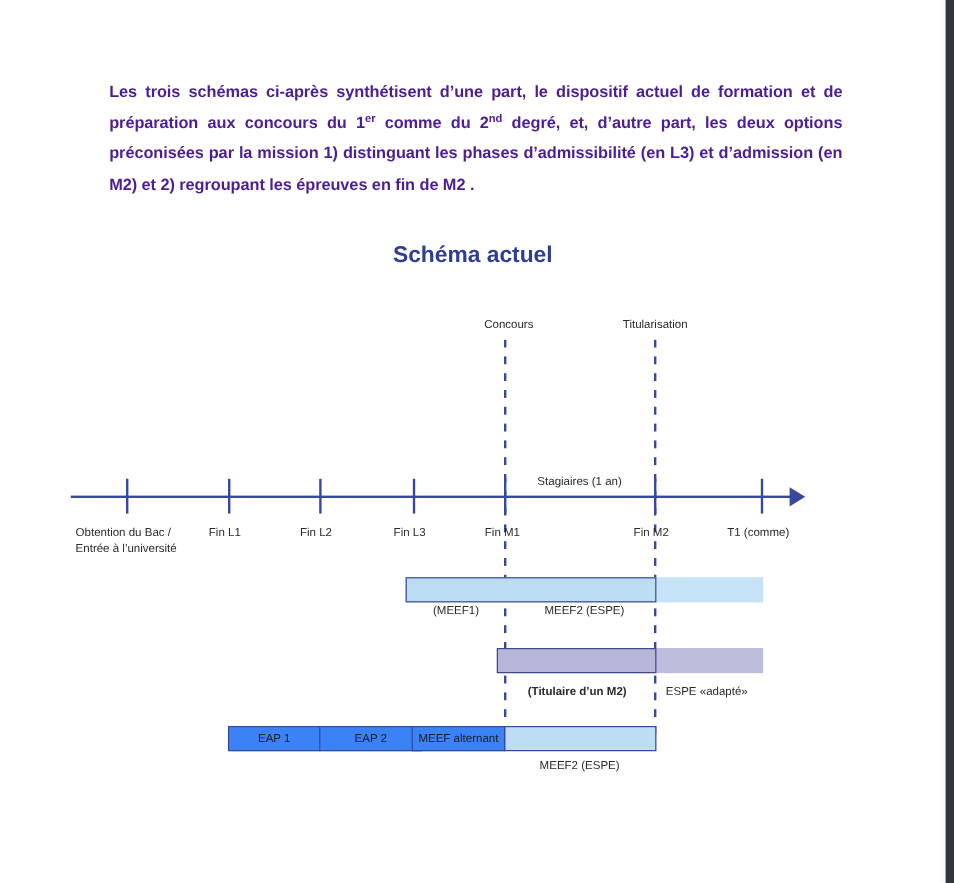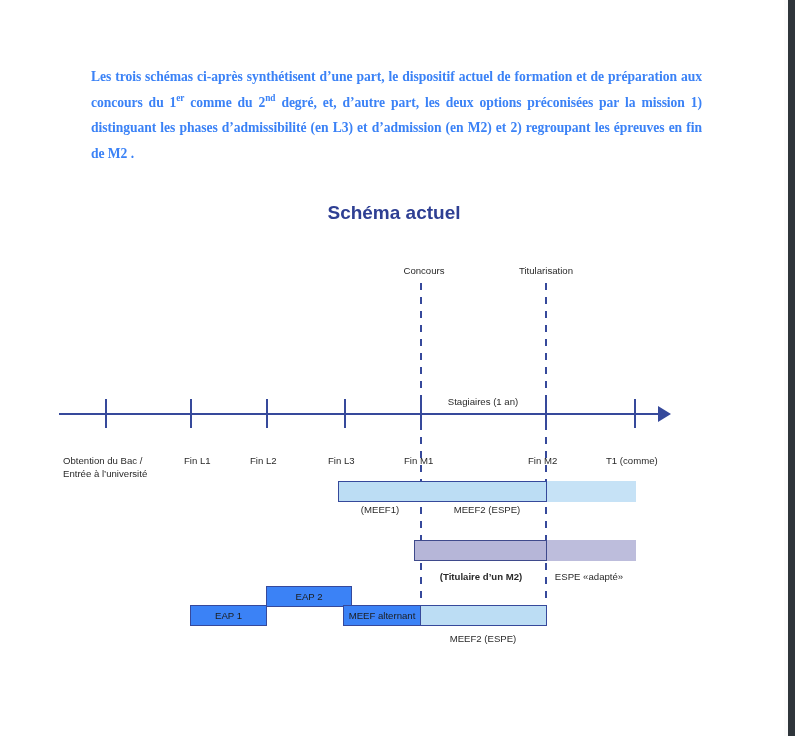--- a/index.html
+++ b/index.html
@@ -36,23 +36,22 @@
 
   
   #intro {
     position: absolute;
     left: 91px; top: 64px;
     width: 611px;
     font-size: 13.6px;
     font-weight: bold;
     line-height: 25.5px;
     text-align: justify;
-    color: #3b82f6;
+    color: #4c1d95;
     letter-spacing: -0.05px;
-    font-family: Liberation Serif, serif;
   }
   #intro sup { font-size: 9.3px; vertical-align: super; line-height: 0; }
 
   
   #figure {
     position: absolute;
     left: 0; top: 0;
     width: 788px; height: 736px;
   }
 
@@ -95,21 +94,20 @@
     background: #36499b;
     top: 399px;
   }
   .tick-label {
     position: absolute;
     top: 438px;
     font-size: 9.6px;
     color: #2a2a2a;
     white-space: nowrap;
     line-height: 13px;
-    margin-top: 16px;
   }
 
   
   .dash-line {
     position: absolute;
     width: 2px;
     background-image: linear-gradient(to bottom, #36499b 0 7px, transparent 7px 14px);
     background-size: 2px 14px;
     background-repeat: repeat-y;
   }
@@ -194,42 +192,42 @@
     <div class="tick" style="left:266px;"></div>
     <div class="tick" style="left:344px;"></div>
     <div class="tick" style="left:420px;"></div>
     <div class="tick" style="left:545px;"></div>
     <div class="tick" style="left:634px;"></div>
 
     <div class="tick-label" style="left:63px;">
       <div>Obtention du Bac /</div>
       <div>Entrée à l’université</div>
     </div>
-    <div class="tick-label" style="left:184px;">Fin L1</div>
+    <div class="tick-label" style="left:174px;">Fin L1</div>
     <div class="tick-label" style="left:250px;">Fin L2</div>
     <div class="tick-label" style="left:328px;">Fin L3</div>
     <div class="tick-label" style="left:404px;">Fin M1</div>
     <div class="tick-label" style="left:528px;">Fin M2</div>
     <div class="tick-label" style="left:606px;">T1 (comme)</div>
 
     <div class="axis-inline-label" style="left:483px; top:396px;">Stagiaires (1 an)</div>
 
     <div class="bar bar-blue-ext" style="left:545px; top:481px; width:91px;"></div>
     <div class="bar bar-blue-core" style="left:338px; top:481px; width:209px;"></div>
     <div class="bar-caption" style="left:380px; top:504px;">(MEEF1)</div>
     <div class="bar-caption" style="left:487px; top:504px;">MEEF2 (ESPE)</div>
 
     <div class="bar bar-purple-ext" style="left:545px; top:540px; width:91px;"></div>
     <div class="bar bar-purple-core" style="left:414px; top:540px; width:133px;"></div>
     <div class="bar-caption" style="left:481px; top:571px;font-weight:bold;">(Titulaire d’un M2)</div>
     <div class="bar-caption" style="left:589px; top:571px;">ESPE «adapté»</div>
 
     <div class="bar bar-blue-core" style="left:420px; top:605px; width:127px;"></div>
     <div class="bar bar-white-cell" style="left:190px; top:605px; width:77px;">EAP 1</div>
-    <div class="bar bar-white-cell" style="left:266px; top:586px; width:86px;text-align:center;">EAP 2</div>
+    <div class="bar bar-white-cell" style="left:266px; top:605px; width:86px;text-align:center;">EAP 2</div>
     <div class="bar bar-white-cell" style="left:343px; top:605px; width:78px;">MEEF alternant</div>
     <div class="bar-caption" style="left:483px; top:633px;">MEEF2 (ESPE)</div>
 
   </div>
 </div>
 
 <div id="page-right-edge-inner"></div>
 <div id="page-right-edge"></div>
 
 </body></html>

